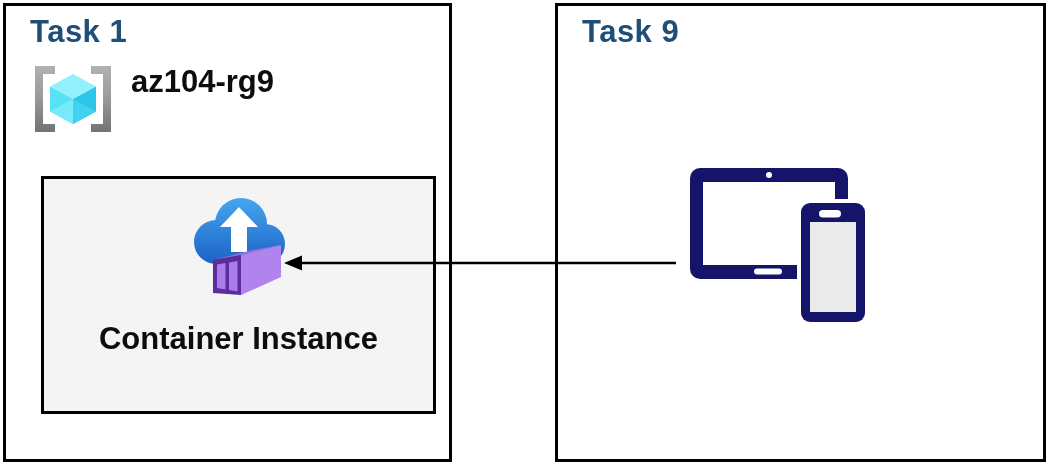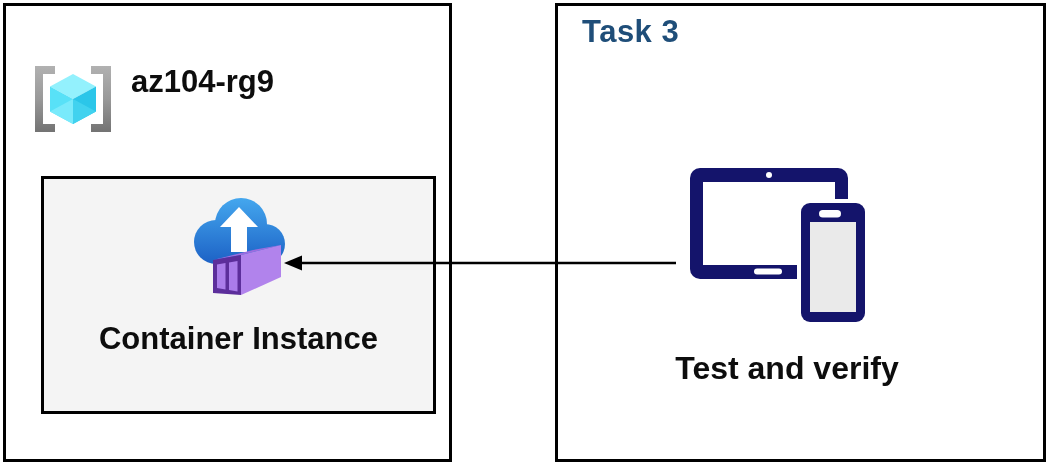--- a/index.html
+++ b/index.html
@@ -23,20 +23,21 @@
   .tv-label{position:absolute;left:104px;top:344px;width:250px;text-align:center;font-size:32px;font-weight:bold;color:#0d0d0d;}
 
   .arrow-overlay{position:absolute;left:0;top:0;width:1049px;height:465px;pointer-events:none;}
 </style>
 </head>
 <body>
 
 <div class="canvas">
 
   <div class="task-box task1">
+    <div class="task-title">Task 1</div>
 
     <div class="rg-row">
       <svg width="82" height="70" viewBox="0 0 82 70">
         <defs>
           <linearGradient id="bracketGrad" gradientUnits="userSpaceOnUse" x1="0" y1="2" x2="0" y2="68">
             <stop offset="0" stop-color="#B1B1B1"></stop>
             <stop offset="0.5" stop-color="#999999"></stop>
             <stop offset="1" stop-color="#737373"></stop>
           </linearGradient>
         </defs>
@@ -70,36 +71,35 @@
         <polygon points="54,61 94,51 94,83 54,101" fill="#B183EC"></polygon>
         <polygon points="26,66 54,61 54,101 26,99" fill="#5C2E9B"></polygon>
         <polygon points="30,70.5 38.5,69 38.5,95.5 30,94" fill="#AA7CEA"></polygon>
         <polygon points="42,68.5 50.5,67 50.5,97.5 42,96" fill="#AA7CEA"></polygon>
       </svg>
       <div class="ci-label">Container Instance</div>
     </div>
   </div>
 
   <div class="task-box task2">
-    <div class="task-title">Task 3</div>
+    <div class="task-title">Task 9</div>
 
     <svg class="devices-icon" width="182" height="160" viewBox="0 0 182 160">
 
       <rect x="2" y="2" width="158" height="111" rx="10" fill="#14146B"></rect>
       <rect x="15" y="16" width="132" height="83" fill="#ffffff"></rect>
       <circle cx="81" cy="9" r="3" fill="#ffffff"></circle>
       <rect x="66" y="102.5" width="28" height="6" rx="3" fill="#ffffff"></rect>
 
       <rect x="109" y="33" width="72" height="127" rx="13" fill="#ffffff"></rect>
       <rect x="113" y="37" width="64" height="119" rx="9" fill="#14146B"></rect>
       <rect x="131" y="44" width="22" height="7.5" rx="3.75" fill="#ffffff"></rect>
       <rect x="122" y="56" width="46" height="90" fill="#EAEAEA"></rect>
     </svg>
 
-    <div class="tv-label">Test and verify</div>
   </div>
 
   <svg class="arrow-overlay" viewBox="0 0 1049 465">
     <line x1="676" y1="263" x2="300" y2="263" stroke="#000000" stroke-width="2.6"></line>
     <polygon points="284,263 302,255.5 302,270.5" fill="#000000"></polygon>
   </svg>
 
 </div>
 
 </body></html>

